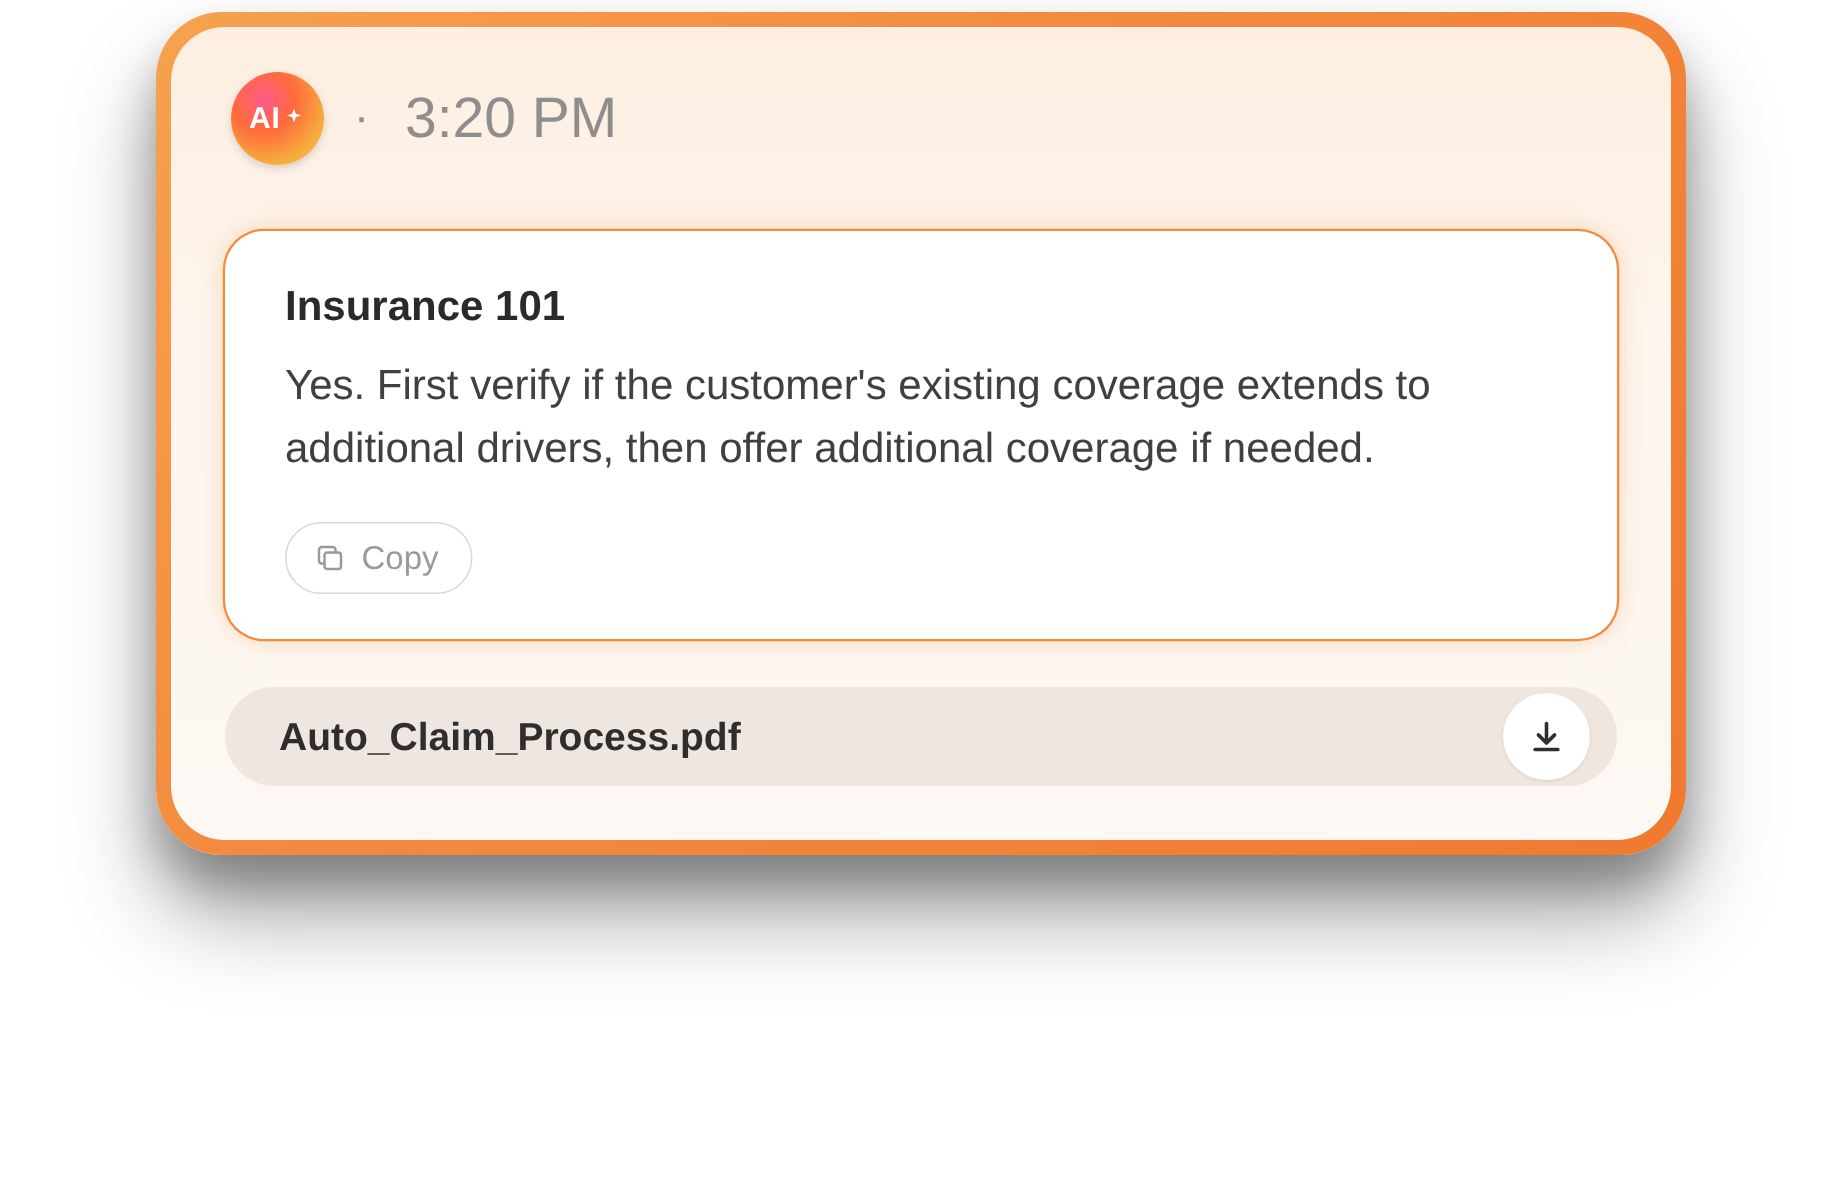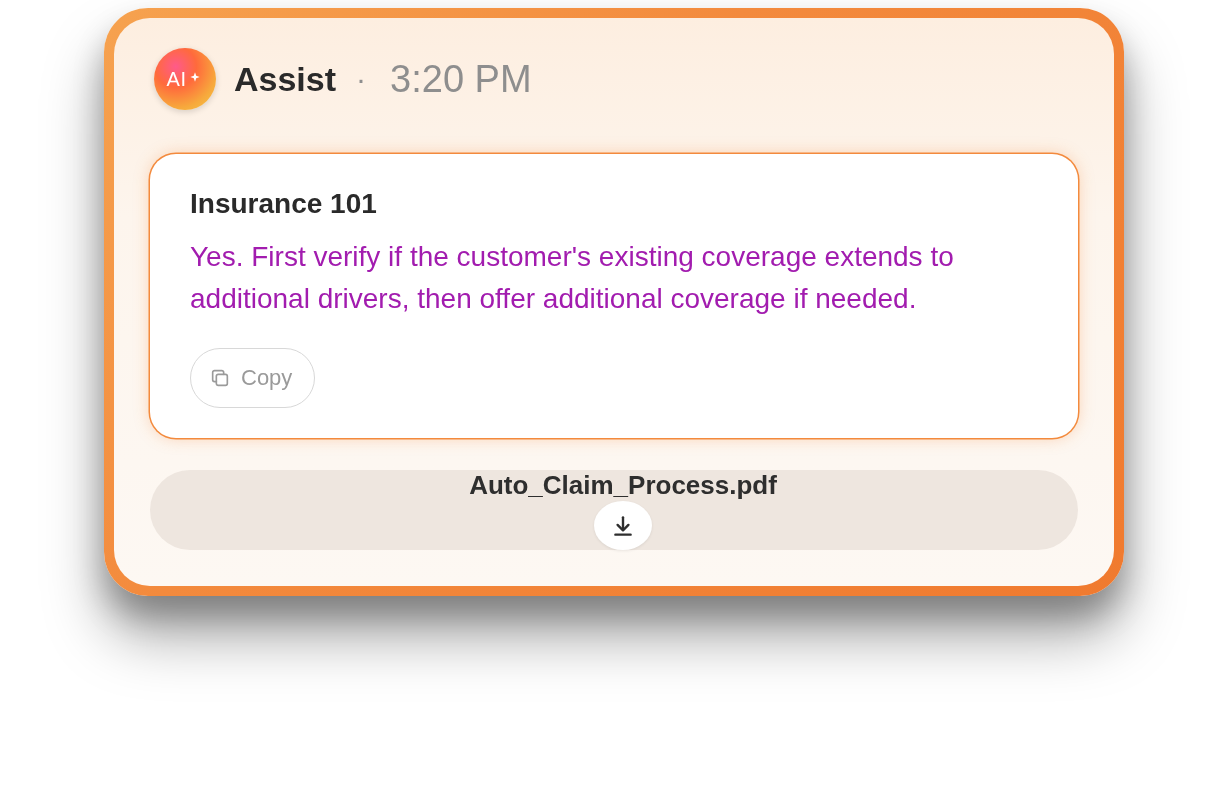--- a/index.html
+++ b/index.html
@@ -44,21 +44,21 @@
     border-radius: 50%;
     background: radial-gradient(circle at 35% 30%, #ff5a8a 0%, #ff6a3c 35%, #f7a93c 70%, #f4c94a 100%);
     display: flex;
     align-items: center;
     justify-content: center;
     box-shadow: 0 2px 6px rgba(0,0,0,0.15);
     flex-shrink: 0;
   }
   .avatar-label {
     color: #fff;
-    font-weight: 400;
+    font-weight: 700;
     font-size: 20px;
     letter-spacing: 0.5px;
     display: flex;
     align-items: center;
   }
   .avatar-label svg { margin-left: 1px; }
 
   .name {
     font-size: 34px;
     font-weight: 700;
@@ -89,50 +89,49 @@
   }
   .answer-title {
     font-size: 28px;
     font-weight: 700;
     color: #2a2a2a;
     margin-bottom: 16px;
   }
   .answer-body {
     font-size: 28px;
     line-height: 1.5;
-    color: #a21caf;
+    color: #404040;
     margin-bottom: 28px;
     max-width: 780px;
   }
 
   .copy-btn {
     display: inline-flex;
     align-items: center;
     gap: 10px;
-    height: 60px;
+    height: 48px;
     padding: 0 22px 0 18px;
     border: 1.5px solid #d8d8d8;
     border-radius: 999px;
     background: #fff;
     color: #9a9a9a;
     font-size: 22px;
     font-weight: 500;
     cursor: pointer;
   }
   .copy-btn svg { stroke: #9a9a9a; }
 
   .attachment {
     background: #eee6df;
     border-radius: 999px;
-    height: 80px;
+    height: 66px;
     display: flex;
     align-items: center;
     justify-content: space-between;
     padding: 0 18px 0 36px;
-    flex-direction: column;
   }
   .attachment-name {
     font-size: 26px;
     font-weight: 700;
     color: #2e2e2e;
   }
   .download-btn {
     width: 58px;
     height: 58px;
     border-radius: 50%;
@@ -154,21 +153,20 @@
 
     <div class="header">
       <div class="avatar">
         <span class="avatar-label">
           <span>AI</span>
           <svg width="16" height="16" viewBox="0 0 24 24" fill="#fff">
             <path d="M12 2l1.8 5.2L19 9l-5.2 1.8L12 16l-1.8-5.2L5 9l5.2-1.8L12 2z"></path>
           </svg>
         </span>
       </div>
-      <span class="name">Assist</span>
       <span class="dot">·</span>
       <span class="time">3:20 PM</span>
     </div>
 
     <div class="answer">
       <div class="answer-title">Insurance 101</div>
       <div class="answer-body">Yes. First verify if the customer's existing coverage extends to additional drivers, then offer additional coverage if needed.</div>
       <button class="copy-btn">
         <svg width="22" height="22" viewBox="0 0 24 24" fill="none" stroke-width="1.8" stroke-linecap="round" stroke-linejoin="round">
           <rect x="8" y="8" width="12" height="12" rx="2"></rect>

